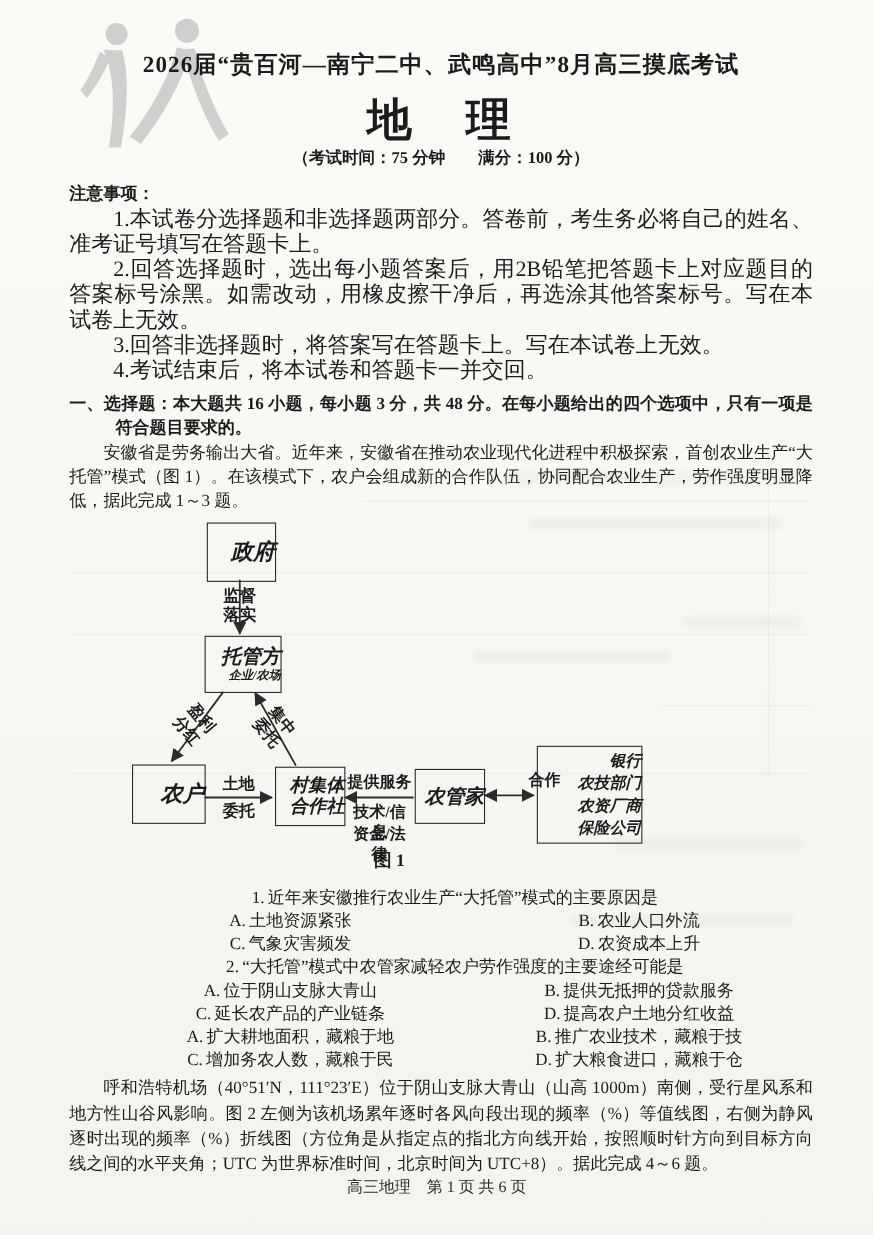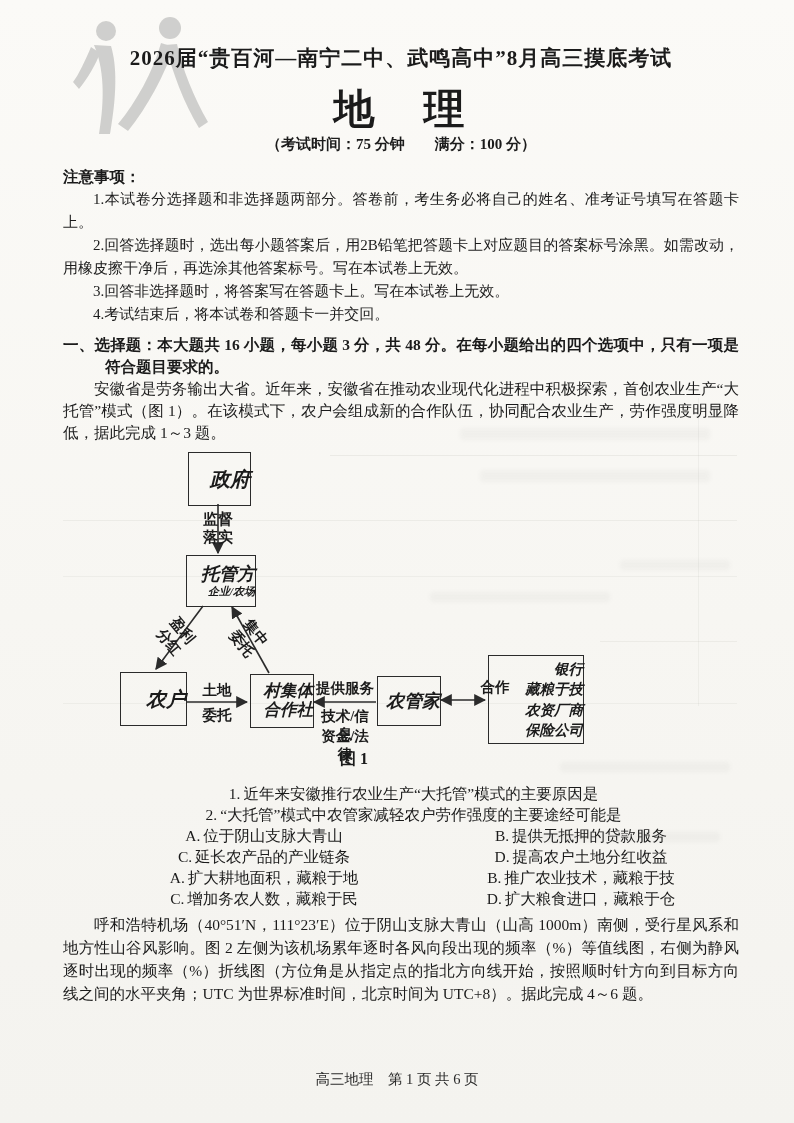--- a/index.html
+++ b/index.html
@@ -9,21 +9,21 @@
     font-family:"Liberation Serif","DejaVu Serif",serif;
     color:#1b1b1b;overflow:hidden;
   }
   .content{position:absolute;left:63px;top:0;width:676px;}
   
   .title1{margin-top:44px;text-align:center;font-size:21px;font-weight:bold;line-height:28px;letter-spacing:1px;}
   .subject{margin-top:19px;text-align:center;font-size:41px;font-weight:bold;line-height:36px;letter-spacing:4px;}
   .examinfo{margin-top:7px;text-align:center;font-size:15px;font-weight:bold;line-height:20px;}
   
   .notes-heading{margin-top:11px;font-size:15.5px;font-weight:bold;line-height:23px;}
-  p.note{margin:0;font-size:15px;line-height:23px;text-indent:2em;text-align:justify;}
+  p.note{margin:0;font-size:20px;line-height:23px;text-indent:2em;text-align:justify;}
   
   p.sec{margin:8px 0 0 0;font-size:15.5px;font-weight:bold;line-height:22px;padding-left:42px;text-indent:-42px;text-align:justify;}
   p.intro{margin:0;font-size:15.5px;line-height:22px;text-indent:2em;text-align:justify;}
   
   .diagram{position:relative;width:620px;height:330px;margin:6px 0 0 37px;font-weight:bold;}
   .diagram svg.arrows{position:absolute;left:0;top:0;pointer-events:none;}
   .dbox{position:absolute;border:1.6px solid #2b2b2b;display:flex;flex-direction:column;
         align-items:flex-end;justify-content:center;text-align:center;line-height:1.15;font-style:italic;}
   .dlabel{position:absolute;text-align:center;font-size:14.5px;line-height:18px;}
   .rot{transform-origin:center center;}
@@ -114,21 +114,21 @@
       </div>
       <div class="dbox" style="left:150px;top:224px;width:62px;height:52px;font-size:16.5px;">
         <span>村集体</span>
         <span>合作社</span>
       </div>
       <div class="dbox" style="left:277px;top:226px;width:62px;height:48px;font-size:18px;">
         <span>农管家</span>
       </div>
       <div class="dbox" style="left:388px;top:205px;width:94px;height:87px;font-size:14.5px;line-height:1.4;">
         <span>银行</span>
-        <span>藏粮于技</span>
+        <span>农技部门</span>
         <span>农资厂商</span>
         <span>保险公司</span>
       </div>
 
       <div class="dlabel" style="left:98px;top:60px;width:40px;font-size:15px;">
         <div>监督</div>
         <div>落实</div>
       </div>
       <div class="dlabel rot" style="left:58px;top:168px;width:36px;transform:rotate(50deg);">
         <div>盈利</div>
@@ -144,20 +144,26 @@
       <div class="dlabel" style="left:214px;top:257px;width:62px;">技术/信息</div>
       <div class="dlabel" style="left:214px;top:277px;width:62px;">资金/法律</div>
       <div class="dlabel" style="left:342px;top:228px;width:42px;padding-left:32px;">合作</div>
 
       <div class="fig-caption">图 1</div>
     </div>
 
     <div class="qblock">
 
       <p class="qstem"><span class="qnum">1.</span><span>近年来安徽推行农业生产“大托管”模式的主要原因是</span></p>
+      <div class="opts">
+        <div><span class="olabel">A.</span><span>土地资源紧张</span></div>
+        <div><span class="olabel">B.</span><span>农业人口外流</span></div>
+        <div><span class="olabel">C.</span><span>气象灾害频发</span></div>
+        <div><span class="olabel">D.</span><span>农资成本上升</span></div>
+      </div>
 
       <p class="qstem"><span class="qnum">2.</span><span>“大托管”模式中农管家减轻农户劳作强度的主要途经可能是</span></p>
       <div class="opts">
         <div><span class="olabel">A.</span><span>位于阴山支脉大青山</span></div>
         <div><span class="olabel">B.</span><span>提供无抵押的贷款服务</span></div>
         <div><span class="olabel">C.</span><span>延长农产品的产业链条</span></div>
         <div><span class="olabel">D.</span><span>提高农户土地分红收益</span></div>
       </div>
 
       <div class="opts">

